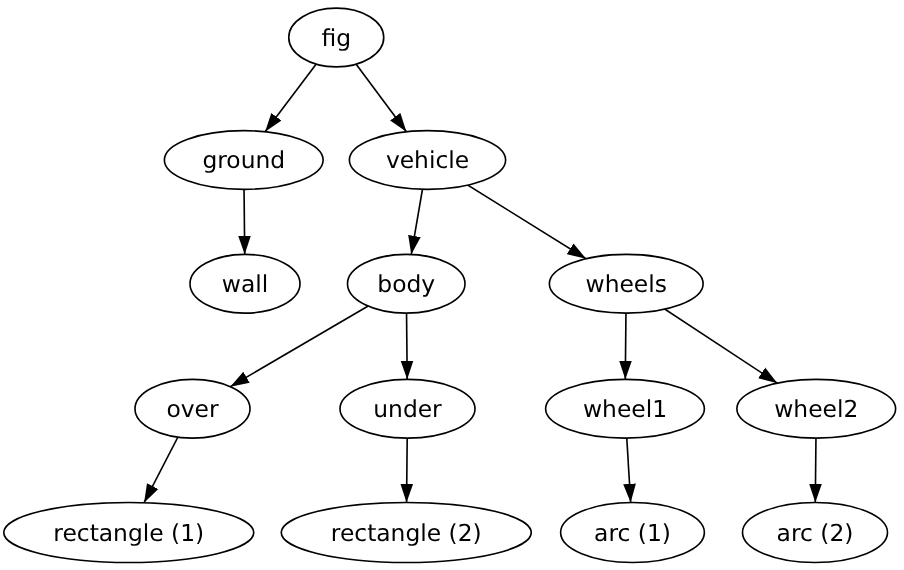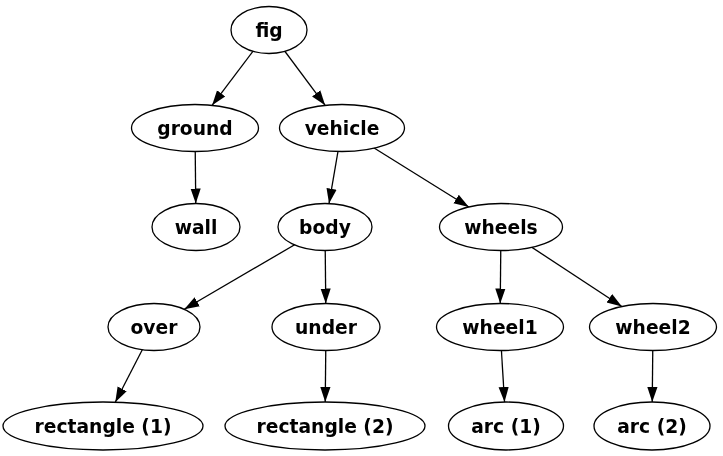--- a/index.html
+++ b/index.html
@@ -7,21 +7,20 @@
     padding: 0;
     background: #ffffff;
   }
   .canvas {
     position: relative;
     width: 723px;
     height: 456px;
     background: #ffffff;
     overflow: hidden;
     font-family: "DejaVu Sans", "Liberation Sans", sans-serif;
-    font-weight: bold;
   }
   svg {
     display: block;
     width: 723px;
     height: 456px;
   }
   .edge {
     stroke: #000000;
     stroke-width: 1.3;
     fill: none;

